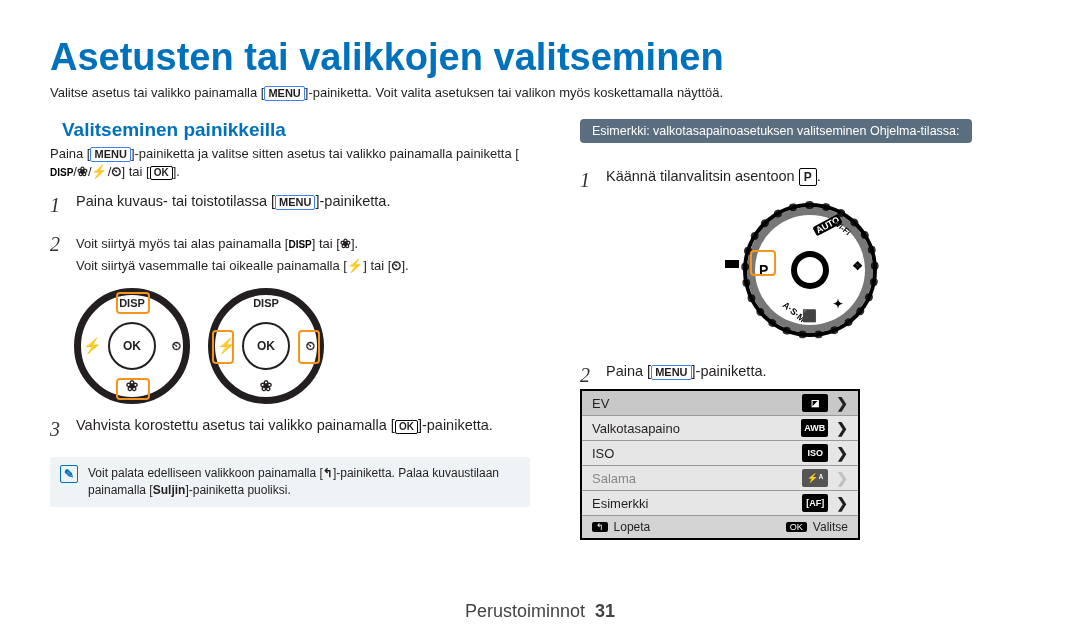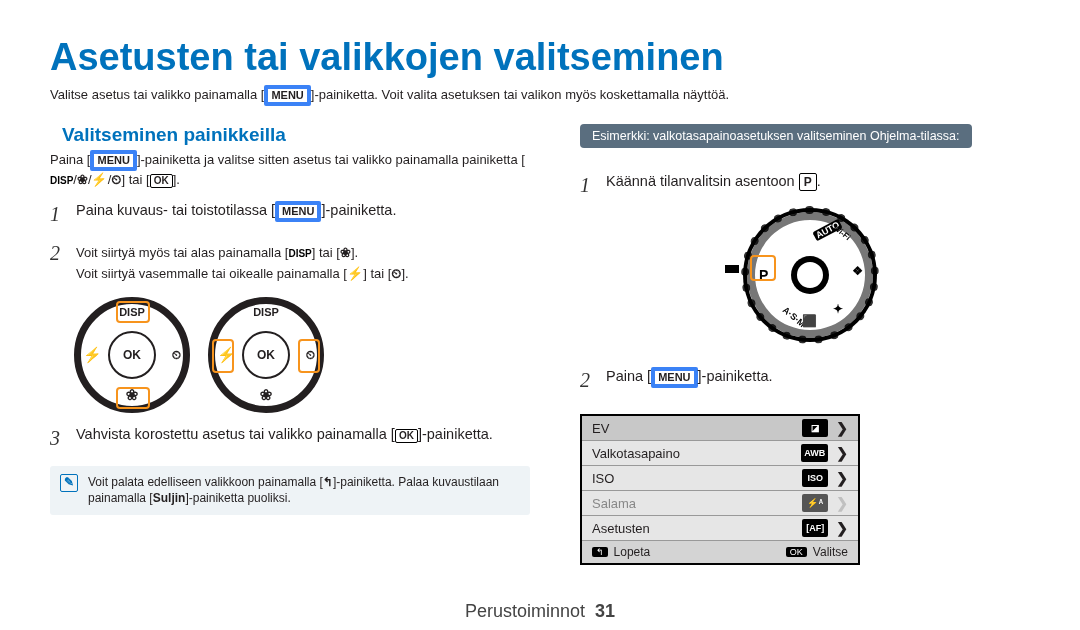--- a/index.html
+++ b/index.html
@@ -17,21 +17,21 @@
     font-size: 38px;
     font-weight: bold;
     margin-bottom: 6px;
   }
   .intro-text { font-size: 13px; margin-bottom: 18px; }
   .menu-label {
     display: inline-block;
     font-weight: bold;
     font-size: 11px;
     background: #fff;
-    border: 4px solid #3b82f6;
+    border: 1px solid #3b82f6;
     padding: 0 3px;
     border-radius: 2px;
     line-height: 13px;
   }
   .columns { display: flex; gap: 50px; }
   .col-left { width: 480px; }
   .col-right { flex: 1; }
   .subhead {
     color: #0072bc;
     font-size: 19px;
@@ -150,21 +150,21 @@
   .dial-indicator {
     position: absolute; left: 5px; top: 60px; width: 14px; height: 8px;
     background: #000;
   }
   .p-highlight {
     position: absolute; left: 30px; top: 50px; width: 26px; height: 26px;
     border: 2px solid #f7941d; border-radius: 4px;
   }
   
   .menu-panel {
-    width: 280px; border: 2px solid #000; margin-top: 20px; font-size: 13px;
+    width: 280px; border: 2px solid #000; margin-top: 0; font-size: 13px;
   }
   .menu-row {
     display: flex; align-items: center; justify-content: space-between;
     padding: 3px 10px; border-top: 1px solid #999; background:#e6e6e6;
   }
   .menu-row:first-child { border-top: none; }
   .menu-row.sel { background: #c8c8c8; }
   .menu-row.dis { color: #888; }
   .menu-right { display: flex; align-items: center; gap: 8px; font-weight:bold;}
   .icon-box {
@@ -318,21 +318,21 @@
           </span>
       </div>
       <div class="menu-row dis">
         <span>Salama</span>
         <span class="menu-right">
             <span class="icon-box icon-box-lite">⚡ᴬ</span>
             <span class="arrow" style="opacity:.4">❯</span>
           </span>
       </div>
       <div class="menu-row">
-        <span>Asetusten</span>
+        <span>Esimerkki</span>
         <span class="menu-right">
             <span class="icon-box">[AF]</span>
             <span class="arrow">❯</span>
           </span>
       </div>
       <div class="menu-footer">
         <div class="footer-item">
           <span class="footer-key">↰</span>
           <span>Lopeta</span>
         </div>

